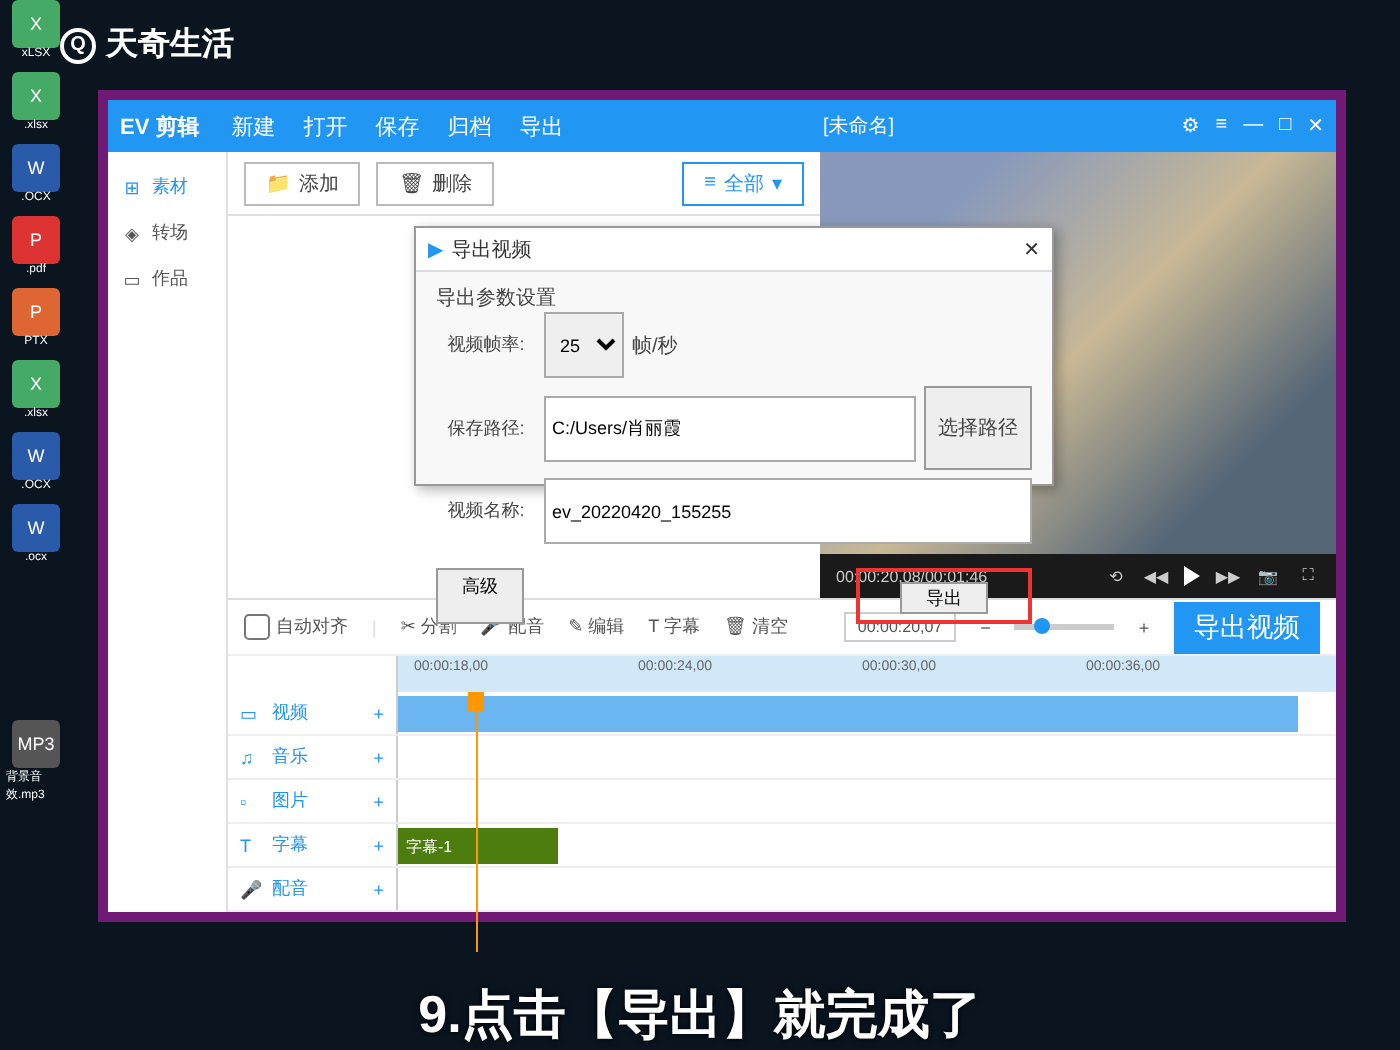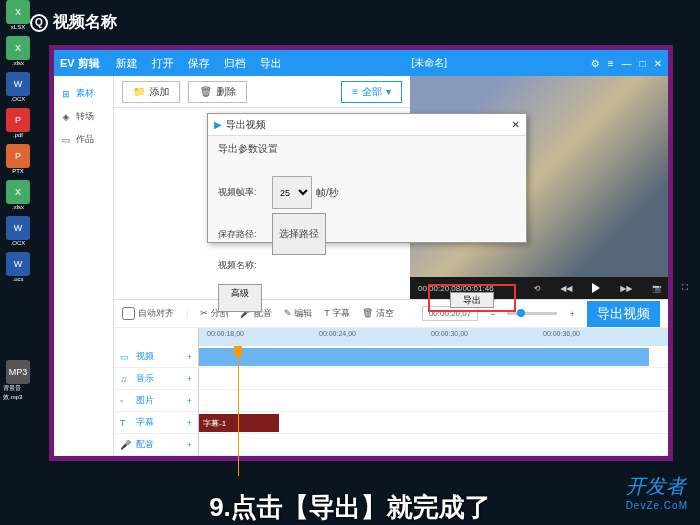--- a/index.html
+++ b/index.html
@@ -26,32 +26,32 @@
 .lpitem .ic{width:12px;height:12px;display:flex;align-items:center;justify-content:center}
 .centerarea{flex:1;display:flex;flex-direction:column;min-width:0}
 .toolbar{height:32px;border-bottom:1px solid #e0e0e0;display:flex;align-items:center;gap:8px;padding:0 8px;font-size:10px}
 .tbtn{border:1px solid #bbb;padding:3px 10px;display:flex;align-items:center;gap:4px;color:#444;cursor:pointer}
 .tbtn.blue{border-color:#2196F3;color:#2196F3}
 .mediastrip{flex:1;display:flex;padding:8px;gap:10px;position:relative}
 .thumb{width:60px;text-align:center;font-size:8px;color:#555}
 .thumb .timg{width:60px;height:40px;background:linear-gradient(135deg,#c8b896 40%,#a89878 60%);border:1px solid #ccc;margin-bottom:2px}
 .preview{width:258px;background:#000;display:flex;flex-direction:column}
 .previmg{flex:1;background:linear-gradient(135deg,#8899bb 20%,#c8b896 50%,#556677 80%);position:relative}
-.prevctrl{height:22px;background:#1a1a1a;display:flex;align-items:center;padding:0 8px;color:#ccc;font-size:8px;gap:20px}
+.prevctrl{height:22px;background:#1a1a1a;display:flex;align-items:center;padding:0 8px;color:#ccc;font-size:8px;gap:8px}
 .prevctrl .sp{flex:1}
 .pcic{width:12px;height:12px;display:flex;align-items:center;justify-content:center;cursor:pointer}
 .pcic.play{width:0;height:0;border-left:8px solid #fff;border-top:5px solid transparent;border-bottom:5px solid transparent}
 .dialog{position:absolute;left:207px;top:113px;width:320px;height:130px;background:#f8f8f8;border:1px solid #999;box-shadow:2px 2px 6px rgba(0,0,0,.3);z-index:10}
 .dlg-title{height:22px;background:#fff;border-bottom:1px solid #ddd;display:flex;align-items:center;padding:0 6px;font-size:10px;color:#333}
 .dlg-title .ic{color:#2196F3;margin-right:4px}
 .dlg-title .sp{flex:1}
 .dlg-body{padding:6px 10px;font-size:10px;color:#444}
-.dlg-sec{font-size:10px;margin-bottom:20px}
+.dlg-sec{font-size:10px;margin-bottom:0}
 .frow{display:flex;align-items:center;margin-bottom:4px;gap:4px}
-.frow label{width:50px;text-align:left;font-size:9px}
+.frow label{width:50px;text-align:center;font-size:9px}
 .frow input,.frow select{border:1px solid #aaa;padding:1px 3px;font-size:9px;height:33px}
 .frow input[type=text]{flex:1}
 .frow select{width:40px}
 .frow .brw{border:1px solid #999;padding:13px 6px;font-size:10px;background:#eee;cursor:pointer}
 .dlg-btns{display:flex;gap:6px;padding:2px 10px}
 .dbtn{border:1px solid #999;padding:2px 12px;font-size:9px;background:#eee;cursor:pointer}
 .export-hl{border:2px solid #e33}
 .timeline{border-top:1px solid #ddd}
 .tl-toolbar{height:28px;display:flex;align-items:center;padding:0 8px;gap:12px;font-size:9px;color:#555;border-bottom:1px solid #eee}
 .tl-toolbar .chk{display:flex;align-items:center;gap:3px}
@@ -68,21 +68,21 @@
 .playhead{position:absolute;left:124px;top:0;width:1px;height:130px;background:#ff9800;z-index:5}
 .playhead::before{content:"";position:absolute;top:0;left:-4px;width:8px;height:10px;background:#ff9800}
 .tracks{position:relative}
 .track{height:22px;display:flex;border-bottom:1px solid #eee}
 .track .th{width:84px;display:flex;align-items:center;gap:4px;padding:0 6px;font-size:9px;color:#2196F3;background:#fff}
 .track .th .ic{width:12px}
 .track .th .plus{margin-left:auto;color:#2196F3;cursor:pointer}
 .track .tb{flex:1;border-left:1px solid #ccc;position:relative}
 .clip{position:absolute;top:2px;height:18px;display:flex;align-items:center;padding:0 4px;font-size:8px;color:#fff}
 .clip.video{left:0;width:450px;background:#6bb6f0}
-.clip.sub{left:0;width:80px;background:#7f1d1d}
+.clip.sub{left:0;width:80px;background:#4d7c0f}
 .caption{position:absolute;bottom:0;left:0;right:0;text-align:center;color:#fff;font-size:26px;font-weight:bold;text-shadow:0 0 3px #000}
 .wm{position:absolute;right:12px;bottom:14px;color:#2196F3;font-size:20px;font-family:Georgia;font-style:italic}
 .wm small{font-size:10px;display:block;color:#2196F3;font-style:normal;letter-spacing:1px}
 </style>
 </head>
 <body>
 
 <div class="desktop">
   <div class="desktop-icons">
     <div class="di">
@@ -118,21 +118,21 @@
         <span>.ocx</span>
       </div>
     <div class="di" style="margin-top:72px">
         <div class="di-ic di-mp3">MP3</div>
         <span>背景音效.mp3</span>
       </div>
   </div>
 
   <div class="brand">
     <span class="brand-ic">Q</span>
-    <span>视频名称</span>
+    <span>天奇生活</span>
   </div>
 
   <div class="app">
     <div class="titlebar">
       <span class="logo">EV 剪辑</span>
       <div class="menu">
         <span>新建</span>
         <span>打开</span>
         <span>保存</span>
         <span>归档</span>
@@ -290,30 +290,29 @@
     </div>
     <div class="dlg-body">
       <div class="dlg-sec">导出参数设置</div>
       <div class="frow">
         <label>视频帧率:</label>
         <select><option>25</option></select>
         <span>帧/秒</span>
       </div>
       <div class="frow">
         <label>保存路径:</label>
+        <input type="text" value="C:/Users/肖丽霞" style="">
         <span class="brw">选择路径</span>
       </div>
       <div class="frow">
         <label>视频名称:</label>
+        <input type="text" value="ev_20220420_155255" style="">
       </div>
     </div>
     <div class="dlg-btns">
       <span class="dbtn">高级</span>
       <span style="flex:1"></span>
       <span class="export-hl" style="padding:3px 20px"><span class="dbtn">导出</span></span>
     </div>
   </div>
 
   <div class="caption">9.点击【导出】就完成了</div>
-  <div class="wm">
-    <span>开发者</span><small>DevZe.CoM</small>
-  </div>
 </div>
 
 </body></html>

